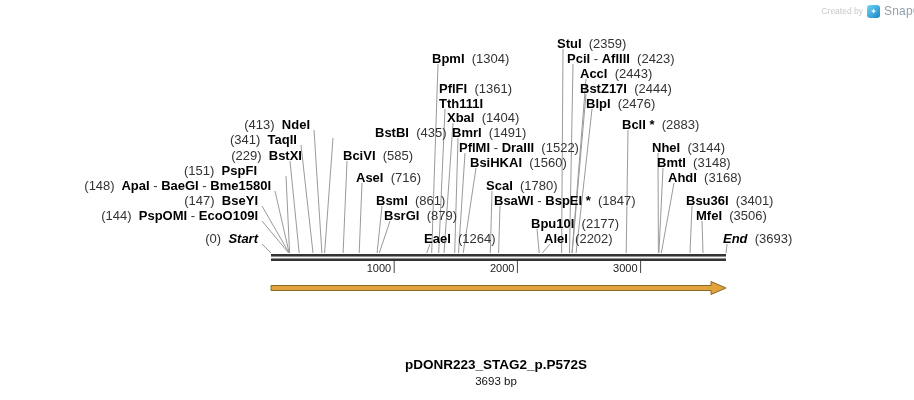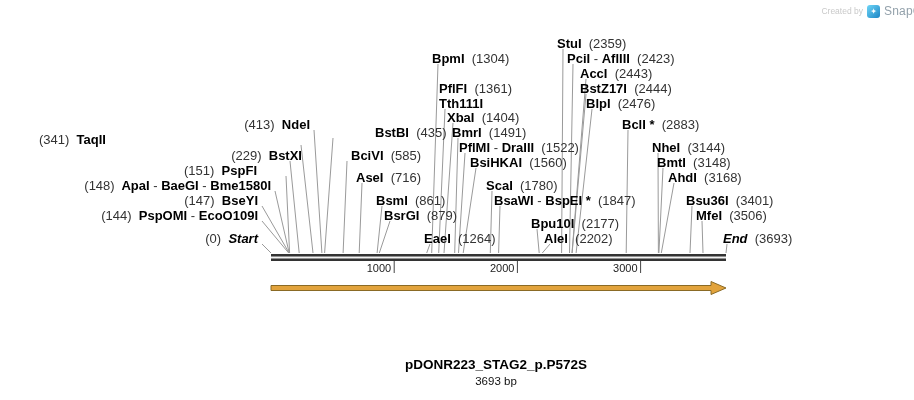--- a/index.html
+++ b/index.html
@@ -114,31 +114,31 @@
       <div class="map-label" style="top: 140px; left: 420px;"><div><span class="seg-b">PflMI</span><span class="seg-n"> - </span><span class="seg-b">DraIII</span><span class="seg-n">  (1522)</span></div></div>
       <div class="map-label" style="top: 155px; left: 431px;"><div><span class="seg-b">BsiHKAI</span><span class="seg-n">  (1560)</span></div></div>
       <div class="map-label" style="top: 117px; left: 583px;"><div><span class="seg-b">BclI *</span><span class="seg-n">  (2883)</span></div></div>
       <div class="map-label" style="top: 140px; left: 613px;"><div><span class="seg-b">NheI</span><span class="seg-n">  (3144)</span></div></div>
       <div class="map-label" style="top: 155px; left: 618px;"><div><span class="seg-b">BmtI</span><span class="seg-n">  (3148)</span></div></div>
       <div class="map-label" style="top: 170px; left: 629px;"><div><span class="seg-b">AhdI</span><span class="seg-n">  (3168)</span></div></div>
       <div class="map-label" style="top: 193px; left: 647px;"><div><span class="seg-b">Bsu36I</span><span class="seg-n">  (3401)</span></div></div>
       <div class="map-label" style="top: 208px; left: 657px;"><div><span class="seg-b">MfeI</span><span class="seg-n">  (3506)</span></div></div>
       <div class="map-label" style="top: 231px; left: 684px;"><div><span class="seg-bi">End</span><span class="seg-n">  (3693)</span></div></div>
       <div class="map-label" style="top: 125px; left: 288px; padding-left: 48px;"><div><span class="seg-b">BstBI</span><span class="seg-n">  (435)</span></div></div>
-      <div class="map-label" style="top: 148px; left: 312px;"><div><span class="seg-b">BciVI</span><span class="seg-n">  (585)</span></div></div>
+      <div class="map-label" style="top: 148px; left: 304px;"><div><span class="seg-b">BciVI</span><span class="seg-n">  (585)</span></div></div>
       <div class="map-label" style="top: 170px; left: 317px;"><div><span class="seg-b">AseI</span><span class="seg-n">  (716)</span></div></div>
       <div class="map-label" style="top: 193px; left: 337px;"><div><span class="seg-b">BsmI</span><span class="seg-n">  (861)</span></div></div>
       <div class="map-label" style="top: 208px; left: 345px;"><div><span class="seg-b">BsrGI</span><span class="seg-n">  (879)</span></div></div>
       <div class="map-label" style="top: 231px; left: 385px;"><div><span class="seg-b">EaeI</span><span class="seg-n">  (1264)</span></div></div>
       <div class="map-label" style="top: 178px; left: 447px;"><div><span class="seg-b">ScaI</span><span class="seg-n">  (1780)</span></div></div>
       <div class="map-label" style="top: 193px; left: 455px;"><div><span class="seg-b">BsaWI</span><span class="seg-n"> - </span><span class="seg-b">BspEI *</span><span class="seg-n">  (1847)</span></div></div>
       <div class="map-label" style="top: 216px; left: 492px;"><div><span class="seg-b">Bpu10I</span><span class="seg-n">  (2177)</span></div></div>
       <div class="map-label" style="top: 231px; left: 505px;"><div><span class="seg-b">AleI</span><span class="seg-n">  (2202)</span></div></div>
       <div class="map-label" style="top: 117px; left: 0px; width: 271px; text-align: right;"><div><span class="seg-n">(413)</span><span class="seg-b">  NdeI</span></div></div>
-      <div class="map-label" style="top: 132px; left: 0px; width: 258px; text-align: left;"><div><span class="seg-n">(341)</span><span class="seg-b">  TaqII</span></div></div>
+      <div class="map-label" style="top: 132px; left: 0px; width: 258px; text-align: right;"><div><span class="seg-n">(341)</span><span class="seg-b">  TaqII</span></div></div>
       <div class="map-label" style="top: 148px; left: 0px; width: 247px; text-align: right; padding-left: 16px;"><div><span class="seg-n">(229)</span><span class="seg-b">  BstXI</span></div></div>
       <div class="map-label" style="top: 163px; left: 0px; width: 218px; text-align: right;"><div><span class="seg-n">(151)</span><span class="seg-b">  PspFI</span></div></div>
       <div class="map-label" style="top: 178px; left: 0px; width: 232px; text-align: right;"><div><span class="seg-n">(148)</span><span class="seg-b">  ApaI</span><span class="seg-n"> - </span><span class="seg-b">BaeGI</span><span class="seg-n"> - </span><span class="seg-b">Bme1580I</span></div></div>
       <div class="map-label" style="top: 193px; left: 0px; width: 219px; text-align: right;"><div><span class="seg-n">(147)</span><span class="seg-b">  BseYI</span></div></div>
       <div class="map-label" style="top: 208px; left: 0px; width: 219px; text-align: right;"><div><span class="seg-n">(144)</span><span class="seg-b">  PspOMI</span><span class="seg-n"> - </span><span class="seg-b">EcoO109I</span></div></div>
       <div class="map-label" style="top: 231px; left: 0px; width: 219px; text-align: right;"><div><span class="seg-n">(0)</span><span class="seg-bi">  Start</span></div></div>
     </div>
 
   <div class="title-block">
     <div class="plasmid-title">pDONR223_STAG2_p.P572S</div>

